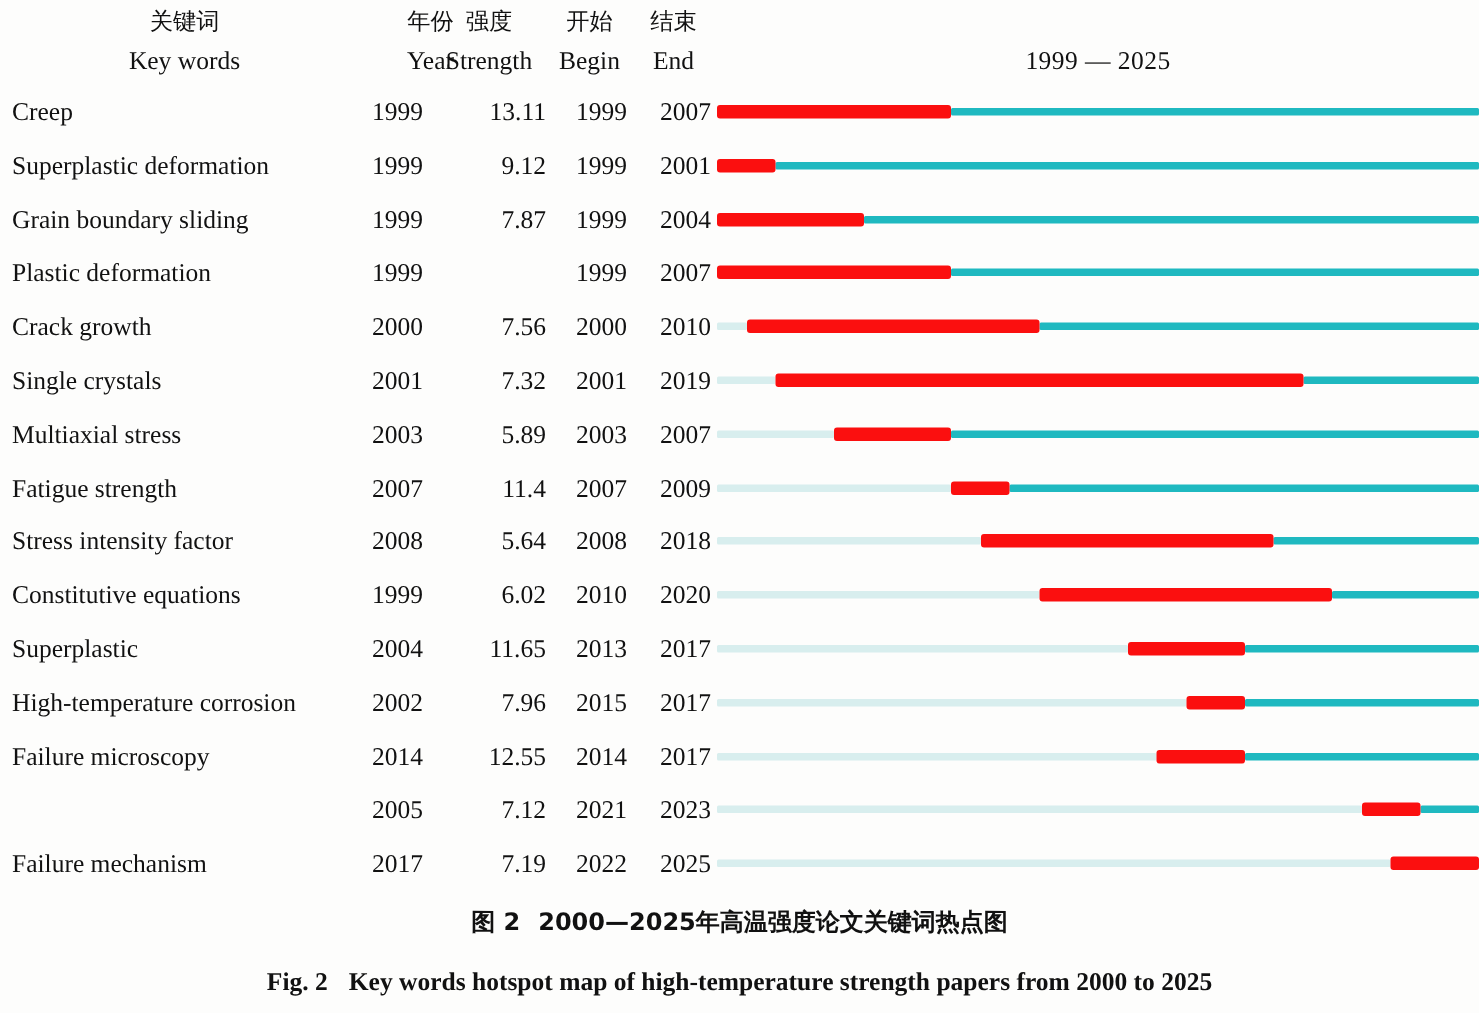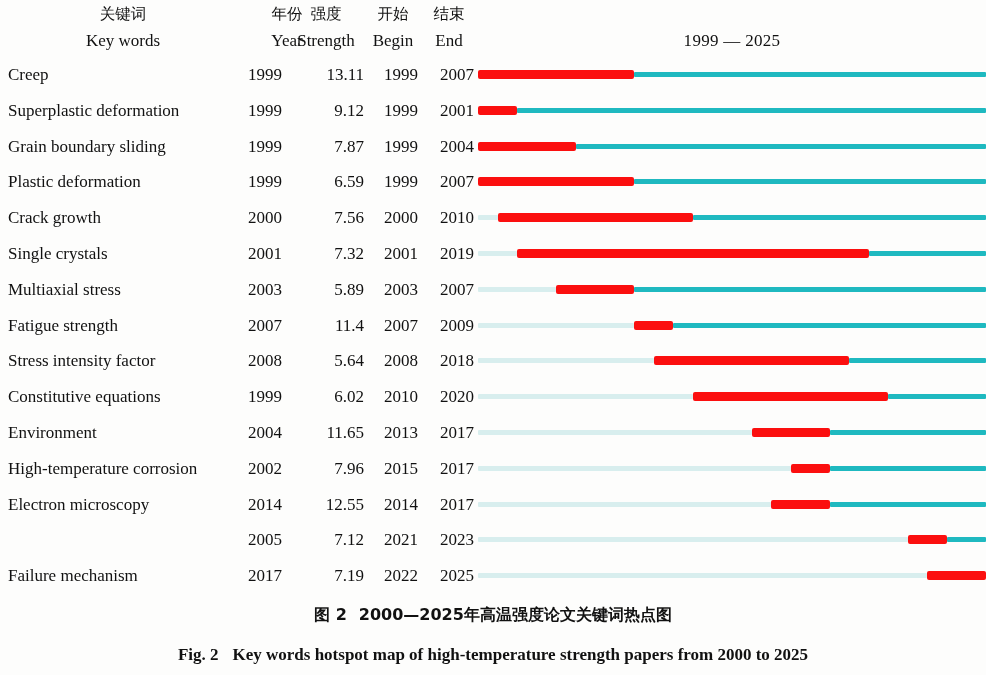--- a/index.html
+++ b/index.html
@@ -113,21 +113,20 @@
         <div class="cell c-beg">1999</div>
         <div class="cell c-end">2004</div>
         <div class="track">
           <div class="seg seg-post" style="left: 97.6923px; width: 410.308px; background: rgb(31, 185, 192);"></div>
           <div class="seg seg-burst" style="left: 0px; width: 97.6923px; background: rgb(251, 15, 15);"></div>
         </div>
       </div>
       <div class="row" style="top: 164.4px;">
         <div class="cell c-kw">Plastic deformation</div>
         <div class="cell c-year">1999</div>
-        <div class="cell c-str">6.59</div>
         <div class="cell c-beg">1999</div>
         <div class="cell c-end">2007</div>
         <div class="track">
           <div class="seg seg-post" style="left: 156.308px; width: 351.692px; background: rgb(31, 185, 192);"></div>
           <div class="seg seg-burst" style="left: 0px; width: 156.308px; background: rgb(251, 15, 15);"></div>
         </div>
       </div>
       <div class="row" style="top: 200.2px;">
         <div class="cell c-kw">Crack growth</div>
         <div class="cell c-year">2000</div>
@@ -194,21 +193,21 @@
         <div class="cell c-str">6.02</div>
         <div class="cell c-beg">2010</div>
         <div class="cell c-end">2020</div>
         <div class="track">
           <div class="seg seg-pre" style="left: 0px; width: 214.923px; background: rgb(216, 238, 238);"></div>
           <div class="seg seg-post" style="left: 410.308px; width: 97.6923px; background: rgb(31, 185, 192);"></div>
           <div class="seg seg-burst" style="left: 214.923px; width: 195.385px; background: rgb(251, 15, 15);"></div>
         </div>
       </div>
       <div class="row" style="top: 415px;">
-        <div class="cell c-kw">Environment</div>
+        <div class="cell c-kw">Superplastic</div>
         <div class="cell c-year">2004</div>
         <div class="cell c-str">11.65</div>
         <div class="cell c-beg">2013</div>
         <div class="cell c-end">2017</div>
         <div class="track">
           <div class="seg seg-pre" style="left: 0px; width: 273.538px; background: rgb(216, 238, 238);"></div>
           <div class="seg seg-post" style="left: 351.692px; width: 156.308px; background: rgb(31, 185, 192);"></div>
           <div class="seg seg-burst" style="left: 273.538px; width: 78.1538px; background: rgb(251, 15, 15);"></div>
         </div>
       </div>
@@ -218,21 +217,21 @@
         <div class="cell c-str">7.96</div>
         <div class="cell c-beg">2015</div>
         <div class="cell c-end">2017</div>
         <div class="track">
           <div class="seg seg-pre" style="left: 0px; width: 312.615px; background: rgb(216, 238, 238);"></div>
           <div class="seg seg-post" style="left: 351.692px; width: 156.308px; background: rgb(31, 185, 192);"></div>
           <div class="seg seg-burst" style="left: 312.615px; width: 39.0769px; background: rgb(251, 15, 15);"></div>
         </div>
       </div>
       <div class="row" style="top: 486.6px;">
-        <div class="cell c-kw">Electron microscopy</div>
+        <div class="cell c-kw">Failure microscopy</div>
         <div class="cell c-year">2014</div>
         <div class="cell c-str">12.55</div>
         <div class="cell c-beg">2014</div>
         <div class="cell c-end">2017</div>
         <div class="track">
           <div class="seg seg-pre" style="left: 0px; width: 293.077px; background: rgb(216, 238, 238);"></div>
           <div class="seg seg-post" style="left: 351.692px; width: 156.308px; background: rgb(31, 185, 192);"></div>
           <div class="seg seg-burst" style="left: 293.077px; width: 58.6154px; background: rgb(251, 15, 15);"></div>
         </div>
       </div>

